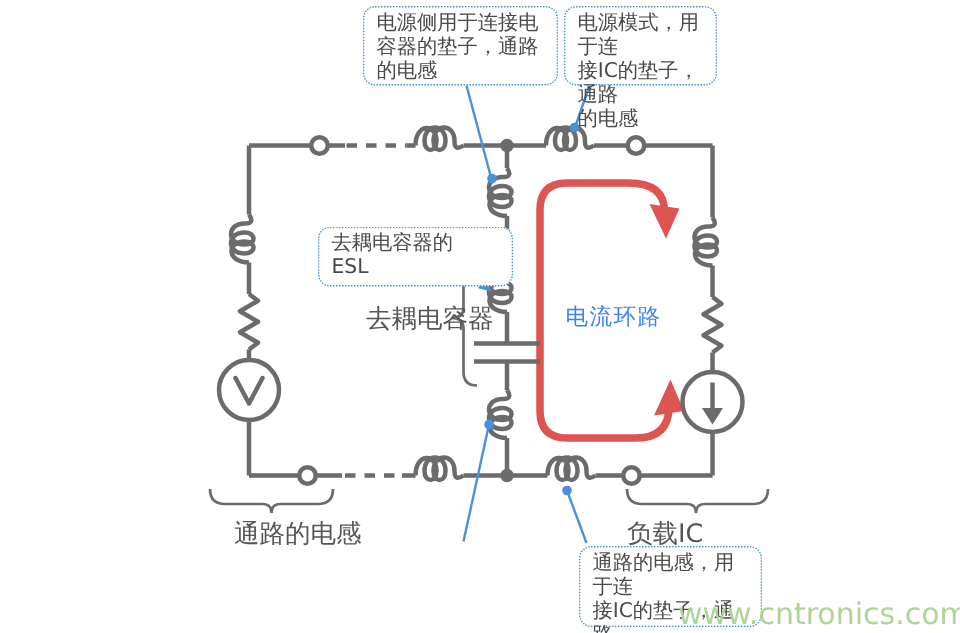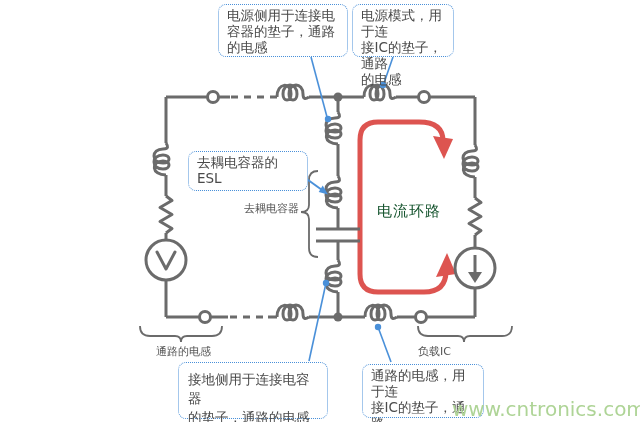--- a/index.html
+++ b/index.html
@@ -6,24 +6,24 @@
   #stage{
     position:relative;width:640px;height:422px;background:#ffffff;overflow:hidden;
     font-family:"DejaVu Sans","Liberation Sans",sans-serif;
   }
   #stage svg{position:absolute;left:0;top:0;}
   .callout{
     position:absolute;box-sizing:border-box;background:#ffffff;
     border:1px dotted #4a90d9;border-radius:8px;
     color:#4a4a4a;font-size:13.5px;white-space:pre-line;
   }
-  .callout.l3{padding:2px 8px;line-height:16px;}
+  .callout.l3{padding:2px 8px;line-height:16px;margin-left:24px;}
   .callout.l2{padding:7px 9px;line-height:19px;}
-  .lbl{position:absolute;color:#555;font-size:11px;white-space:nowrap;}
-  .lbl-red{position:absolute;color:#14532d;font-size:15px;white-space:nowrap;letter-spacing:1px;}
+  .lbl{position:absolute;color:#555;font-size:17px;white-space:nowrap;}
+  .lbl-red{position:absolute;color:#3b82f6;font-size:15px;white-space:nowrap;letter-spacing:1px;}
   .watermark{position:absolute;color:#aed496;font-size:20px;white-space:nowrap;}
 </style>
 </head>
 <body>
 
 <div id="stage">
 
   <svg width="640" height="422" viewBox="0 0 640 422">
     <defs>
 
@@ -113,25 +113,23 @@
   </svg>
 
   <div class="callout l3" style="left:218px;top:4px;width:130px;height:53px;">电源侧用于连接电
 容器的垫子，通路
 的电感</div>
 
   <div class="callout l3" style="left:352px;top:4px;width:102px;height:53px;">电源模式，用于连
 接IC的垫子，通路
 的电感</div>
 
-  <div class="callout l3" style="left:188px;top:151px;width:120px;height:40px;">去耦电容器的
+  <div class="callout l3" style="left:188px;top:151px;width:130px;height:40px;">去耦电容器的
 ESL</div>
 
-  <div class="callout l2" style="left:178px;top:362px;width:150px;height:57px;">接地侧用于连接电容器
-的垫子，通路的电感</div>
 
   <div class="callout l3" style="left:362px;top:364px;width:122px;height:54px;">通路的电感，用于连
 接IC的垫子，通路
 的电感</div>
 
   <div class="lbl" style="left:156px;top:344px;">通路的电感</div>
 
   <div class="lbl" style="left:418px;top:344px;">负载IC</div>
 
   <div class="lbl" style="left:244px;top:201px;">去耦电容器</div>

